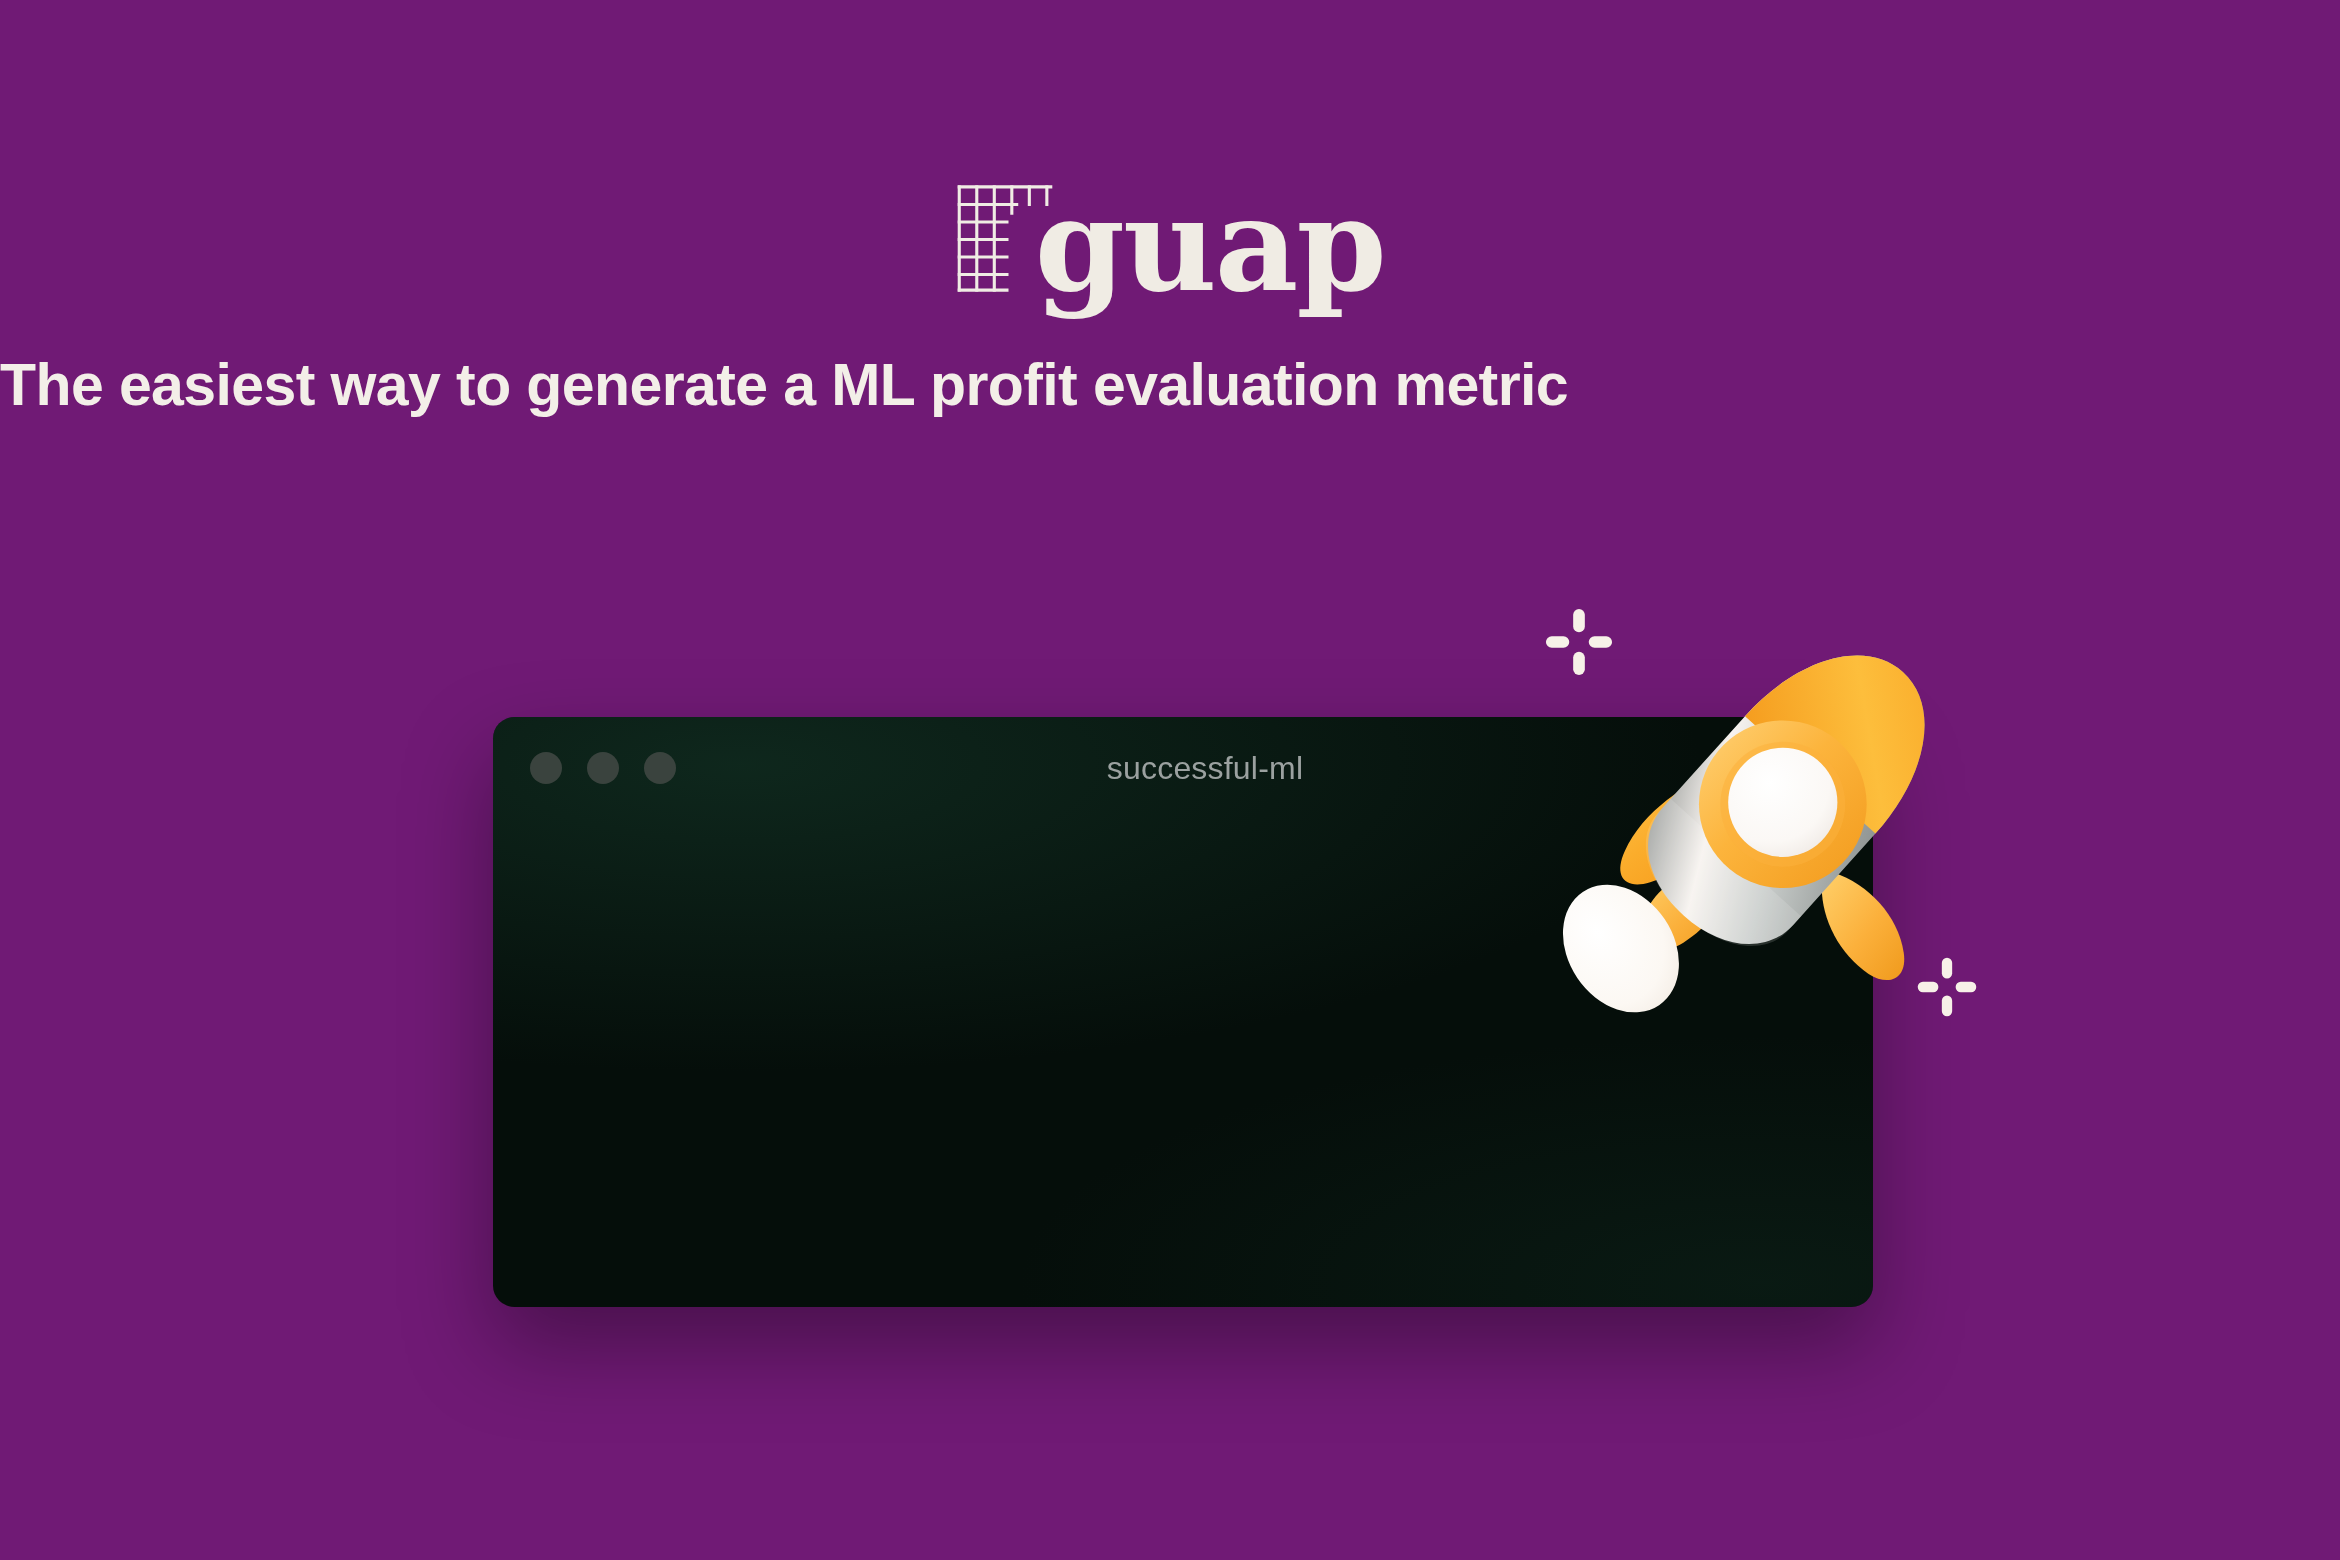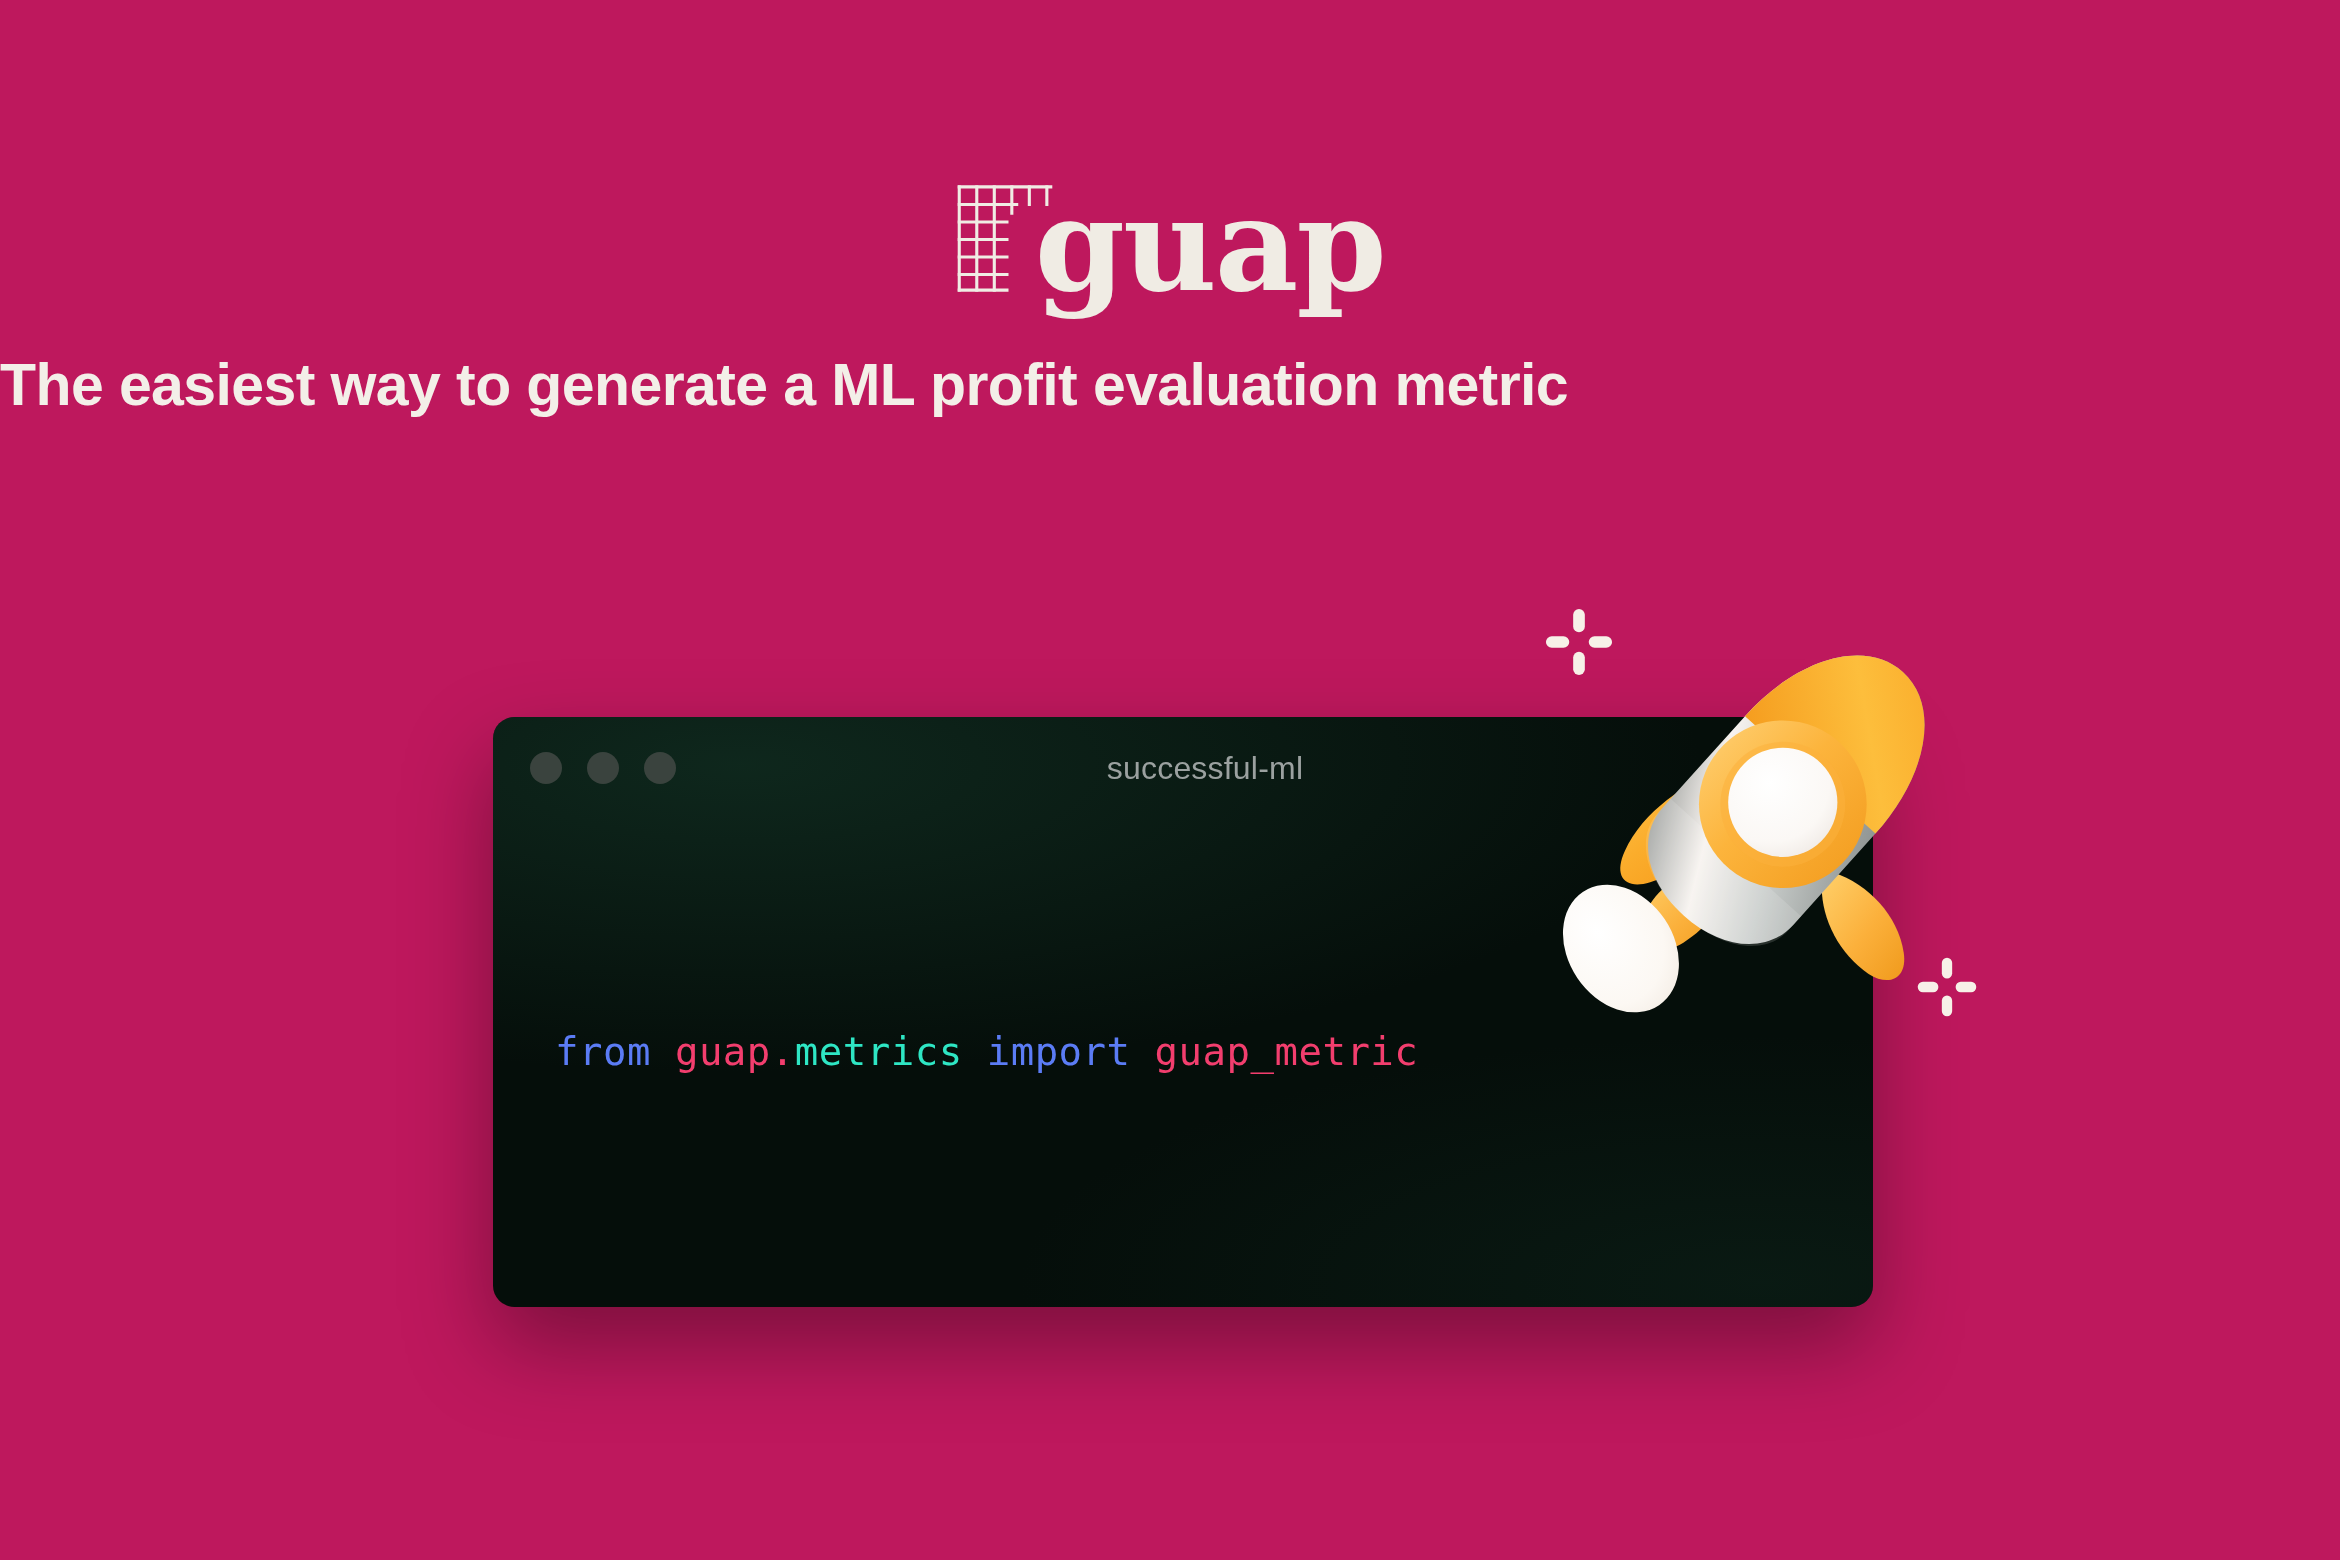--- a/index.html
+++ b/index.html
@@ -13,21 +13,21 @@
     overflow: hidden;
     background: #0a4a31;
     font-family: "Liberation Sans", sans-serif;
     -webkit-font-smoothing: antialiased;
   }
 
   #page {
     position: relative;
     width: 2341px;
     height: 1560px;
-    background: #be185d;
+    background: #701a75;
     overflow: hidden;
   }
 
   
   .brand {
     position: absolute;
     top: 166px;
     left: 0;
     width: 2341px;
     height: 141px;
@@ -209,21 +209,20 @@
     <div class="titlebar">
       <div class="dots">
         <span class="dot"></span>
         <span class="dot"></span>
         <span class="dot"></span>
       </div>
       <div class="win-title">successful-ml</div>
     </div>
 
     <div class="code">
-      <div class="code-line" id="code-line-0"><span class="tok-kw">from</span><span class="tok-punc"> </span><span class="tok-name">guap</span><span class="tok-name">.</span><span class="tok-attr">metrics</span><span class="tok-punc"> </span><span class="tok-kw">import</span><span class="tok-punc"> </span><span class="tok-name">guap_metric</span></div>
       <div class="code-gap"></div>
       
       
     </div>
   </div>
 
   <div class="sparkle" id="sparkle-1">
     <svg viewBox="0 0 72 72" xmlns="http://www.w3.org/2000/svg">
       <g fill="#f7f1e8">
         <rect x="30" y="2" width="12" height="24" rx="6"></rect>

